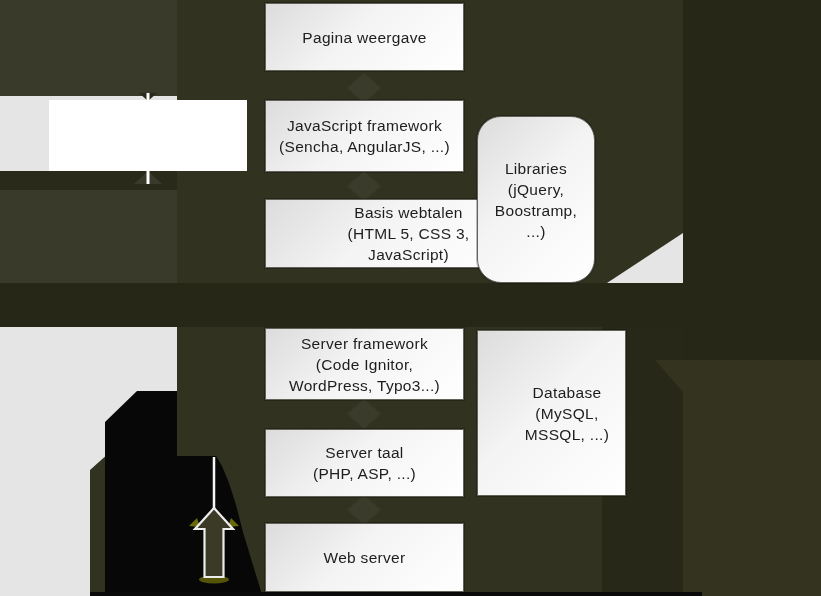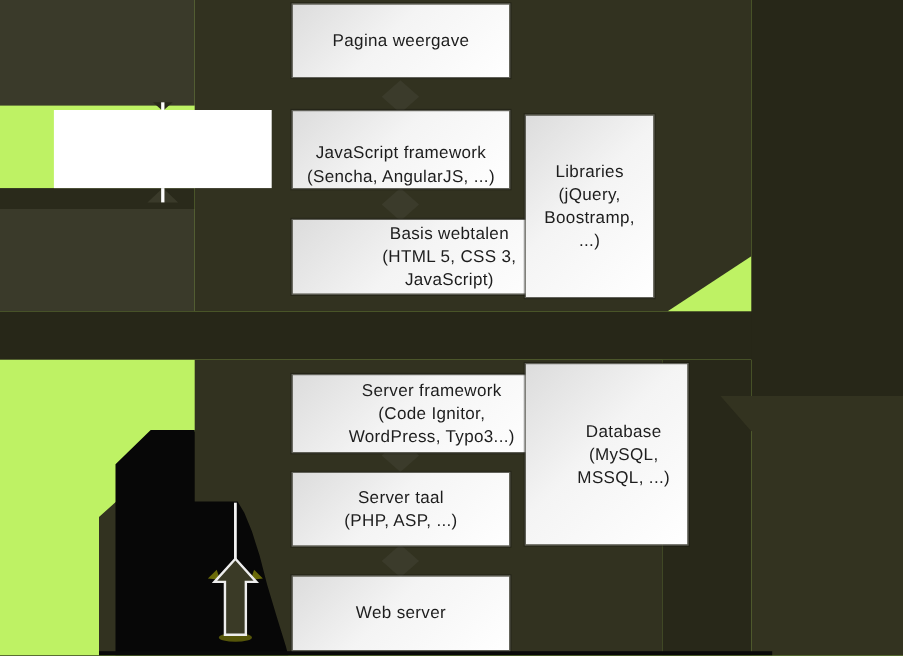--- a/index.html
+++ b/index.html
@@ -1,44 +1,44 @@
 <!DOCTYPE html>
 <html><head>
 <meta charset="utf-8">
 <style>
   html,body{margin:0;padding:0;background:#15150f;}
   .slide{
     position:relative;
     width:821px;height:596px;
     overflow:hidden;
-    background:#bef264;
+    background:#e5e5e5;
     font-family:"Liberation Sans", sans-serif;
   }
   .bg{position:absolute;inset:0;z-index:0;}
   .box{
     position:absolute;z-index:2;
     background:linear-gradient(135deg,#dcdcdc 0%,#f4f4f4 45%,#ffffff 100%);
     border:1px solid #62625a;
     display:flex;align-items:center;justify-content:center;
     text-align:center;
     color:#1d1d1d;
     font-size:15.5px;line-height:21px;letter-spacing:0.3px;
     box-shadow:0 0 0 1px rgba(0,0,0,0.25);
   }
   .box span{white-space:pre-line;}
   .box-empty{
     position:absolute;z-index:2;
     background:#ffffff;
   }
   
   .b-pagina   {left:265px;top:3px;  width:197px;height:66px;}
-  .b-jsfw     {left:265px;top:100px;width:197px;height:70px;align-items:flex-end;}
+  .b-jsfw     {left:265px;top:100px;width:197px;height:70px;}
   .b-basis    {left:265px;top:199px;width:197px;height:67px;padding-left:44px;}
-  .b-libs     {left:477px;top:104px;width:116px;height:165px;}
-  .b-servfw   {left:265px;top:340px;width:197px;height:70px;padding-left:28px;}
+  .b-libs     {left:477px;top:116px;width:116px;height:165px;border-radius:24px;}
+  .b-servfw   {left:265px;top:328px;width:197px;height:70px;}
   .b-servtaal {left:265px;top:429px;width:197px;height:66px;}
   .b-webserver{left:265px;top:523px;width:197px;height:67px;}
   .b-database {left:477px;top:330px;width:116px;height:164px;padding-left:31px;}
   .b-empty    {left:49px; top:100px;width:198px;height:71px;}
 </style>
 </head>
 <body>
 
 <div class="slide">
 

